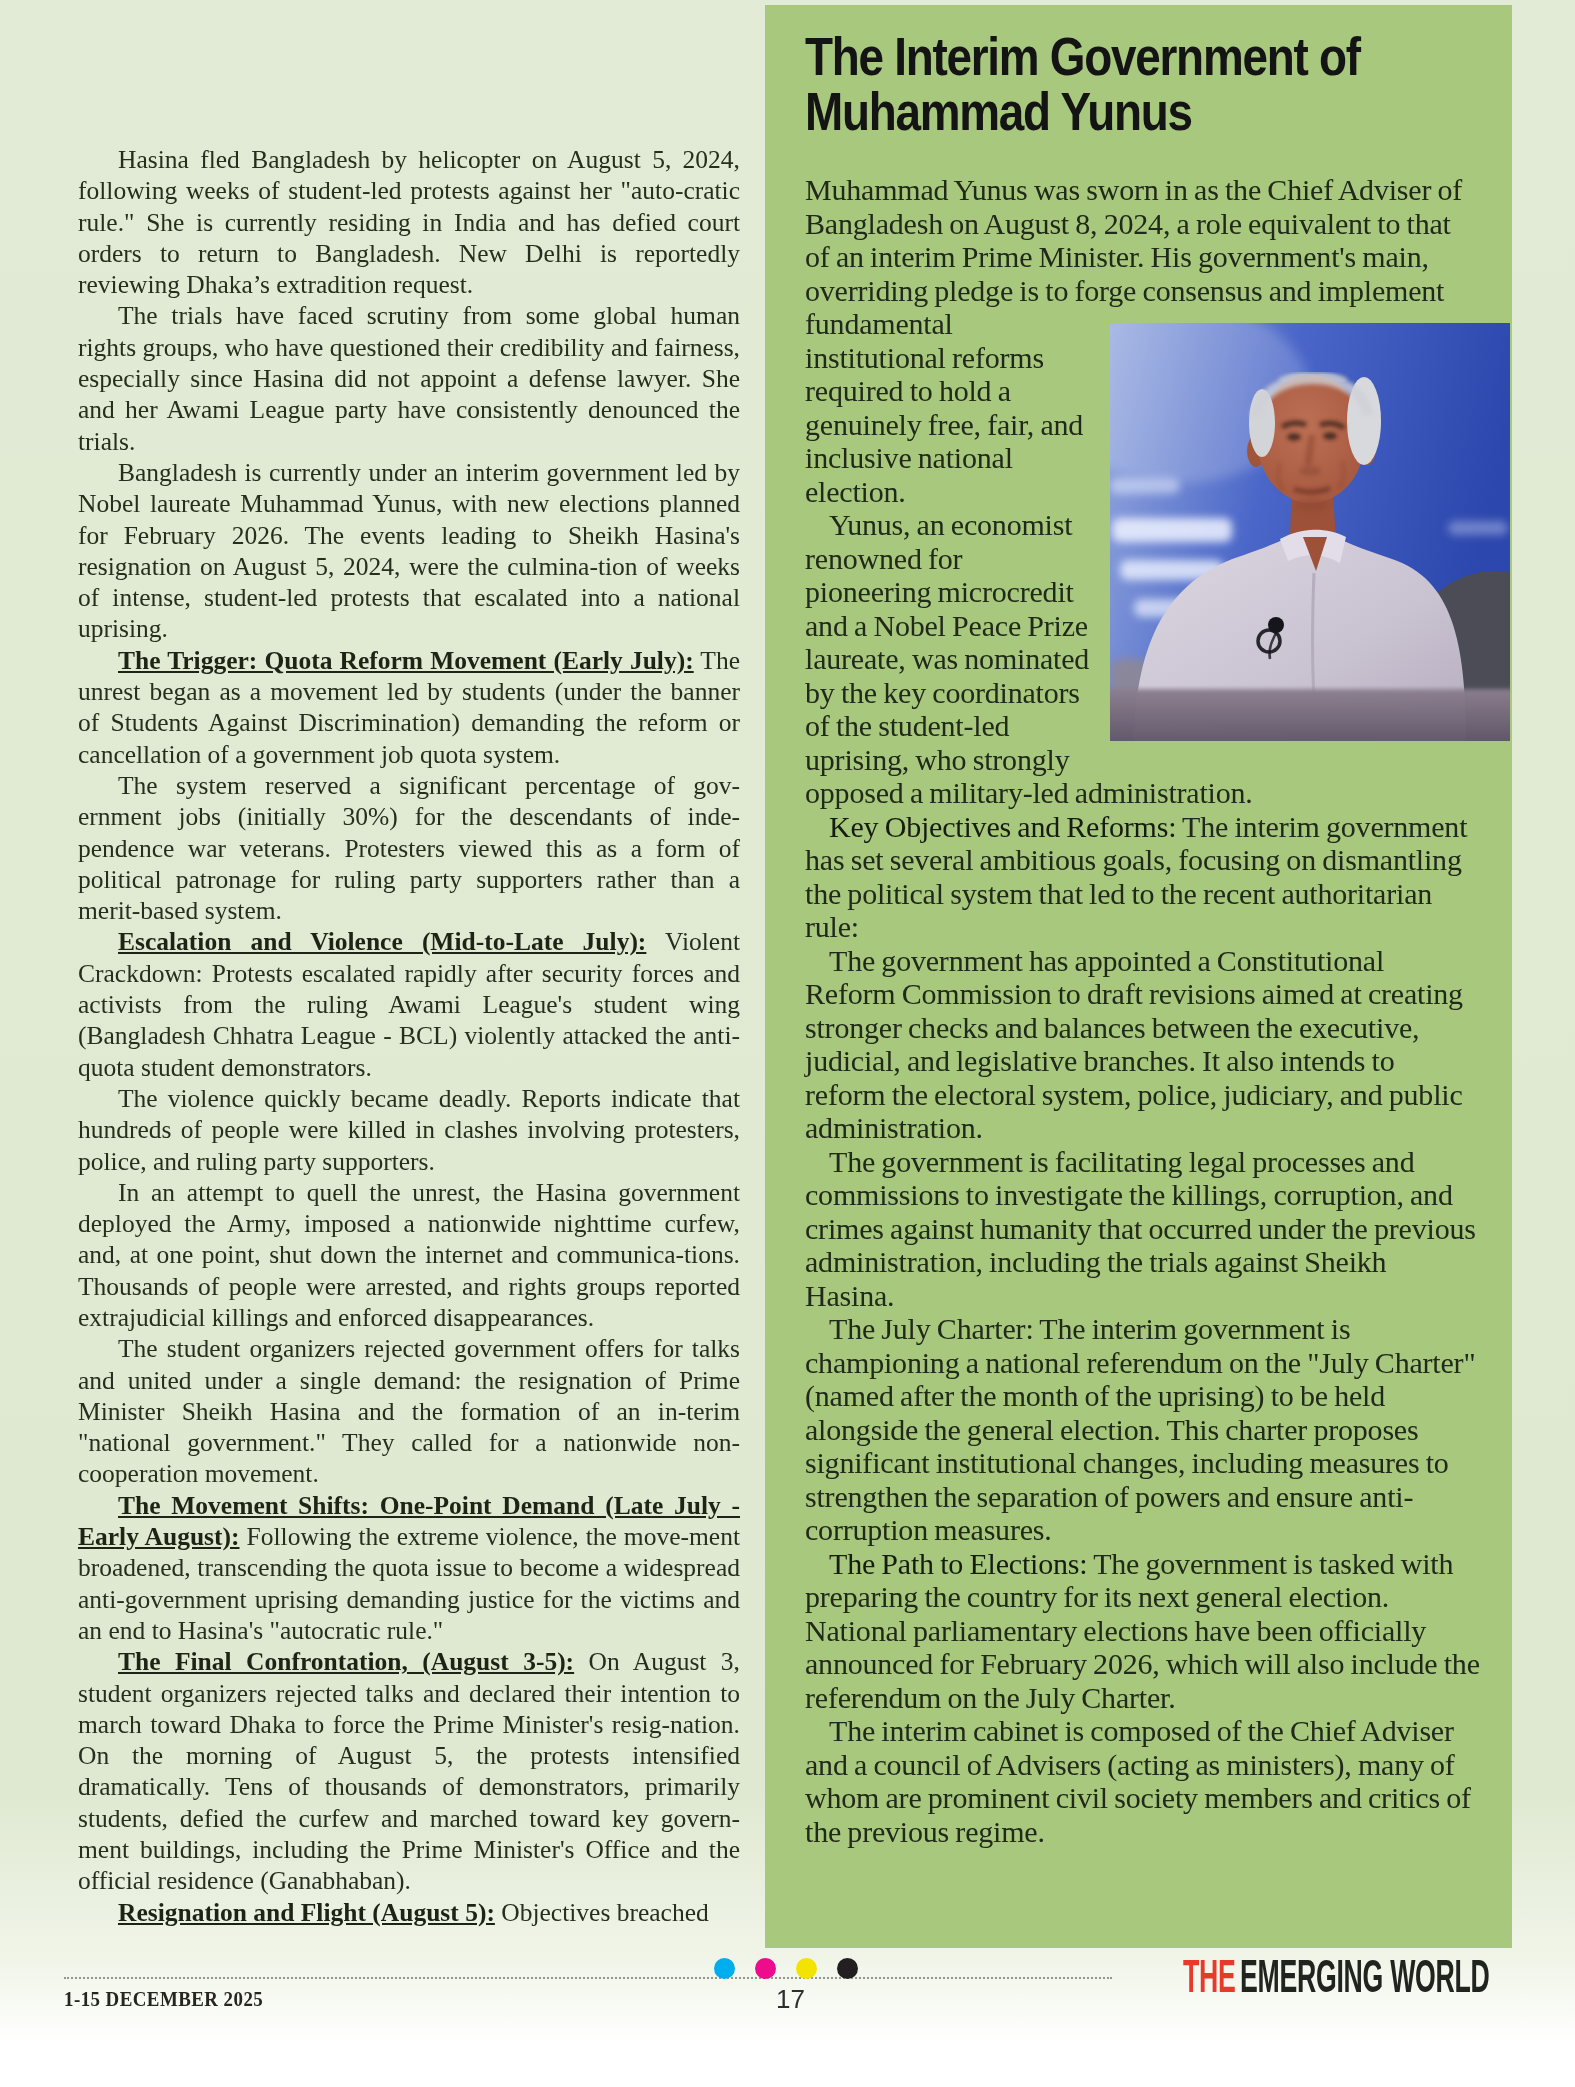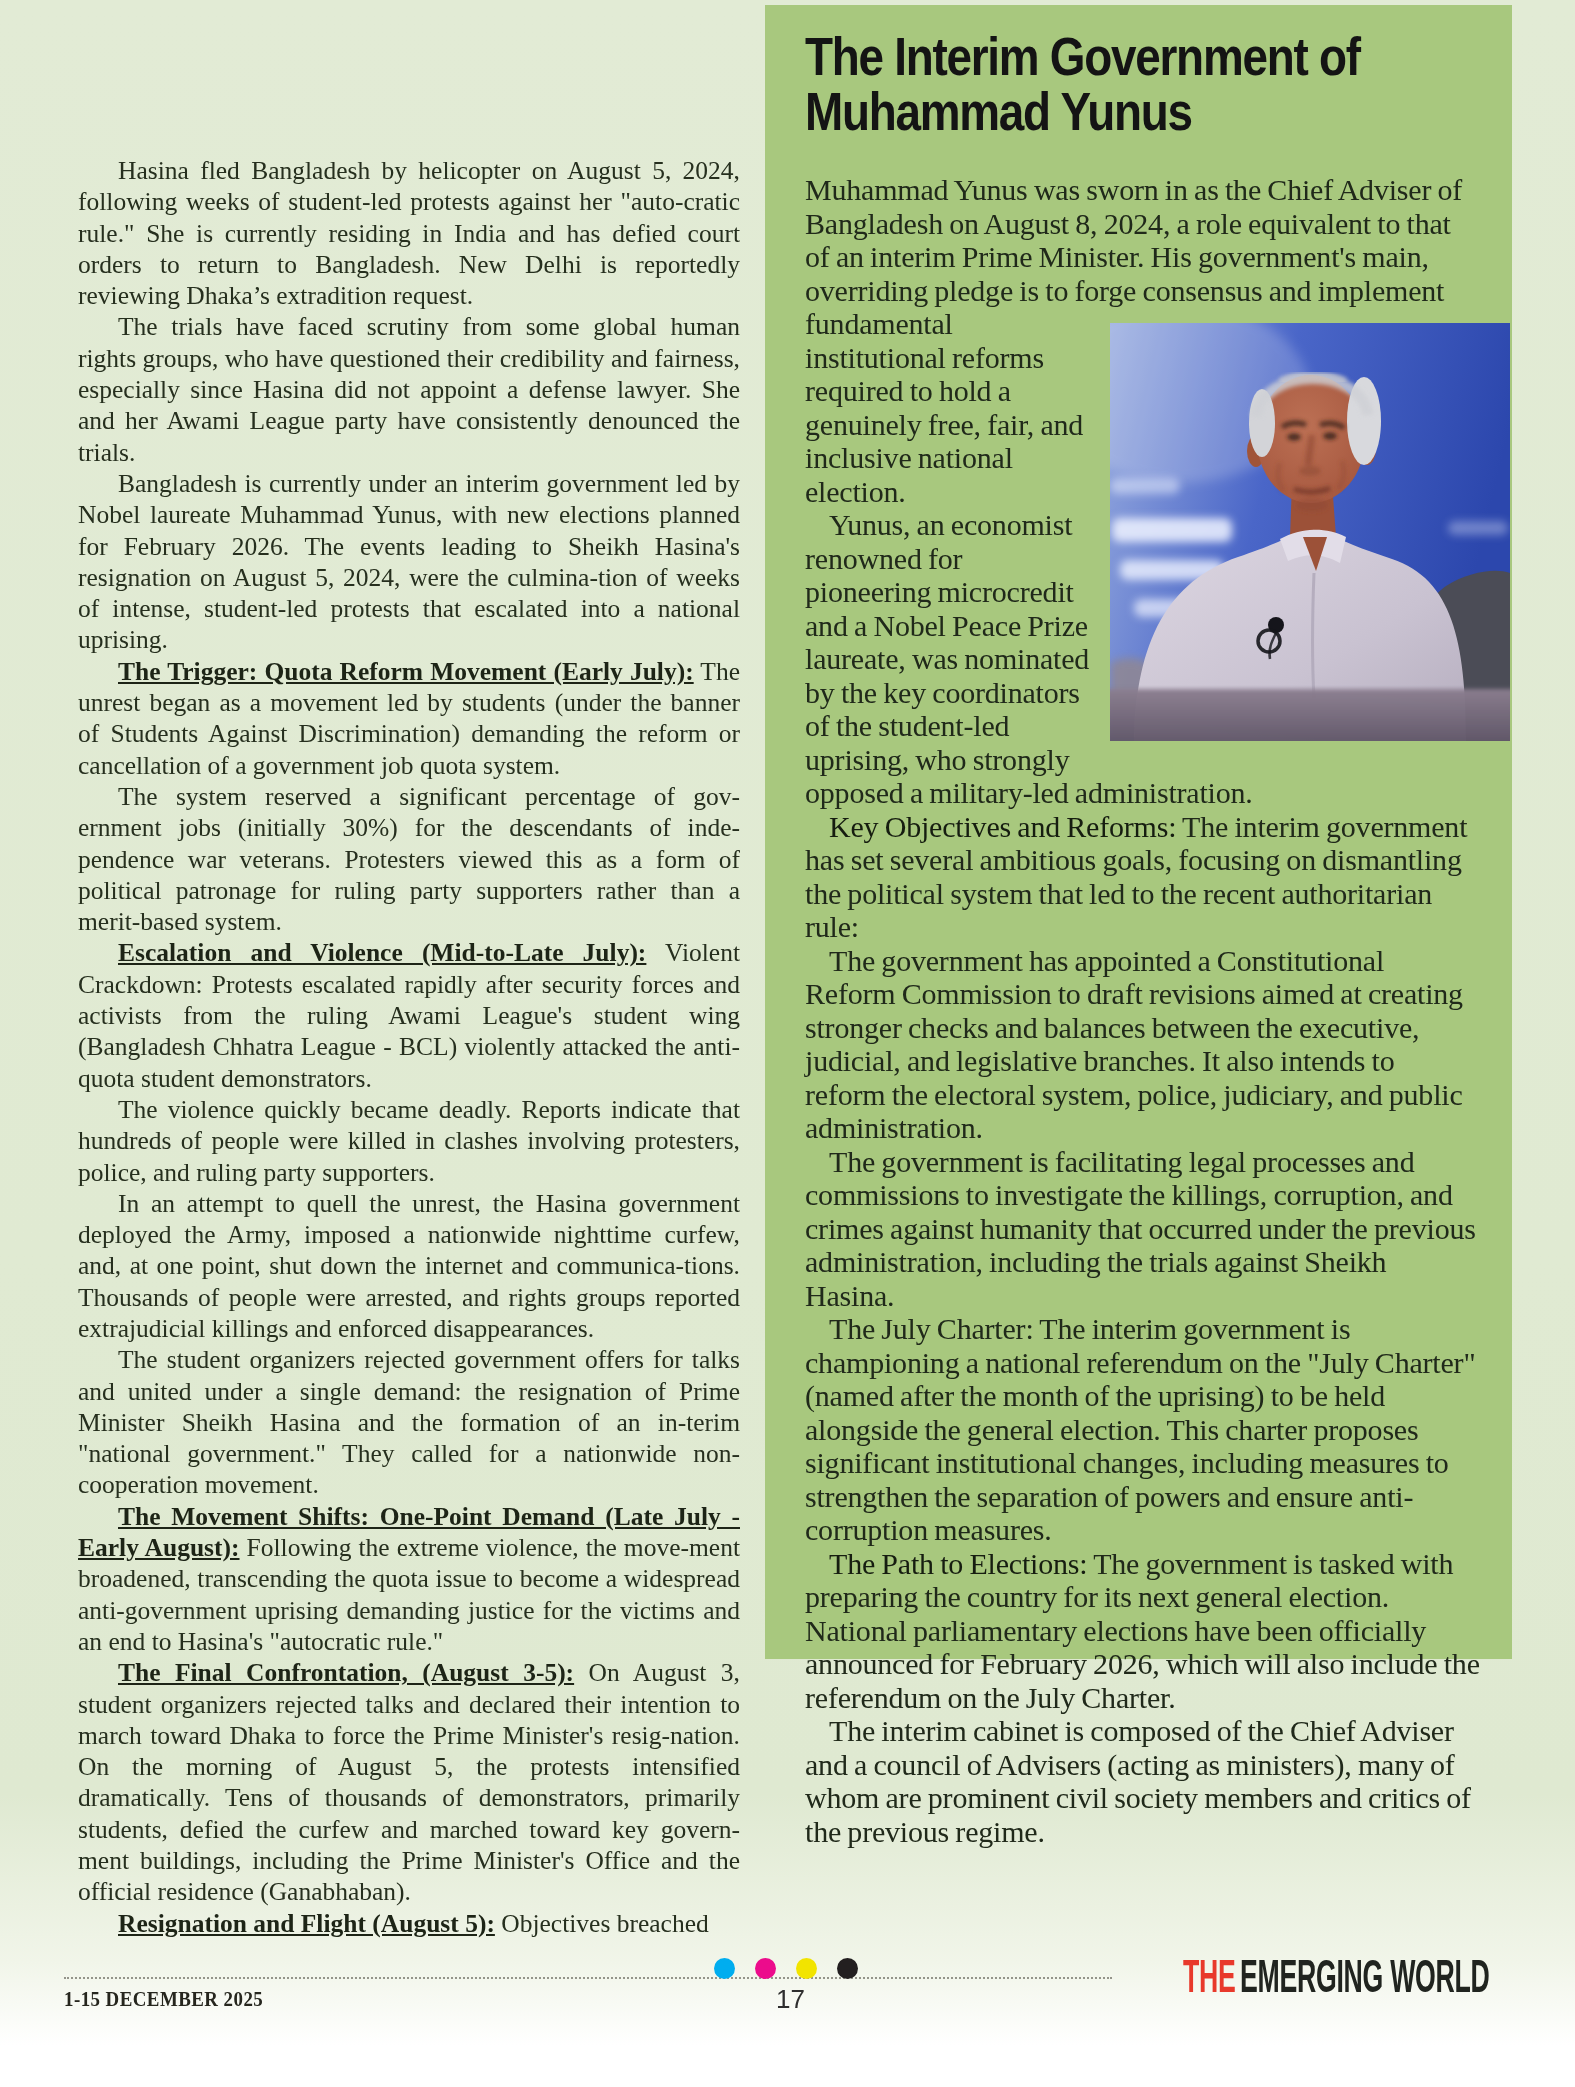--- a/index.html
+++ b/index.html
@@ -1,25 +1,25 @@
 <!DOCTYPE html>
 <html><head>
 <meta charset="utf-8">
 <style>
   html,body{margin:0;padding:0;background:#ffffff;}
   .page{position:relative;width:1575px;height:2087px;overflow:hidden;
         background:linear-gradient(180deg,#e2ebd5 0%,#e0ead2 60%,#dfe9d1 86%,#f1f5e9 94%,#ffffff 98%);
         font-family:"Liberation Serif",serif;}
   
-  .left-col{position:absolute;left:78px;top:155px;width:662px;
+  .left-col{position:absolute;left:78px;top:144px;width:662px;
             font-size:25.5px;line-height:31.3px;color:#262f1e;text-align:justify;}
   .left-col p{margin:0;text-indent:40px;}
   .left-col b{font-weight:bold;color:#1d2416;text-decoration:underline;}
   
-  .green-panel{position:absolute;left:765px;top:5px;width:747px;height:1654px;
+  .green-panel{position:absolute;left:765px;top:5px;width:747px;height:1943px;
                background:#a8c87e;box-sizing:border-box;padding:24px 32px 0 40px;}
   .headline{font-family:"Liberation Sans",sans-serif;font-weight:bold;font-size:54px;line-height:55px;
             color:#141414;letter-spacing:-1.5px;transform:scaleX(0.85);transform-origin:left top;white-space:nowrap;}
   .panel-body{margin-top:34px;font-size:30px;line-height:33.5px;color:#20291a;
               letter-spacing:-0.2px;word-spacing:-1px;text-align:left;}
   .panel-body p{margin:0;text-indent:24px;}
   .panel-body p.no-indent{text-indent:0;}
   .panel-body b{font-weight:normal;color:#161d10;}
   .float-spacer{float:right;width:0;height:150px;}
   .photo-float{float:right;clear:right;width:400px;height:418px;margin:0 -30px 14px 20px;}

